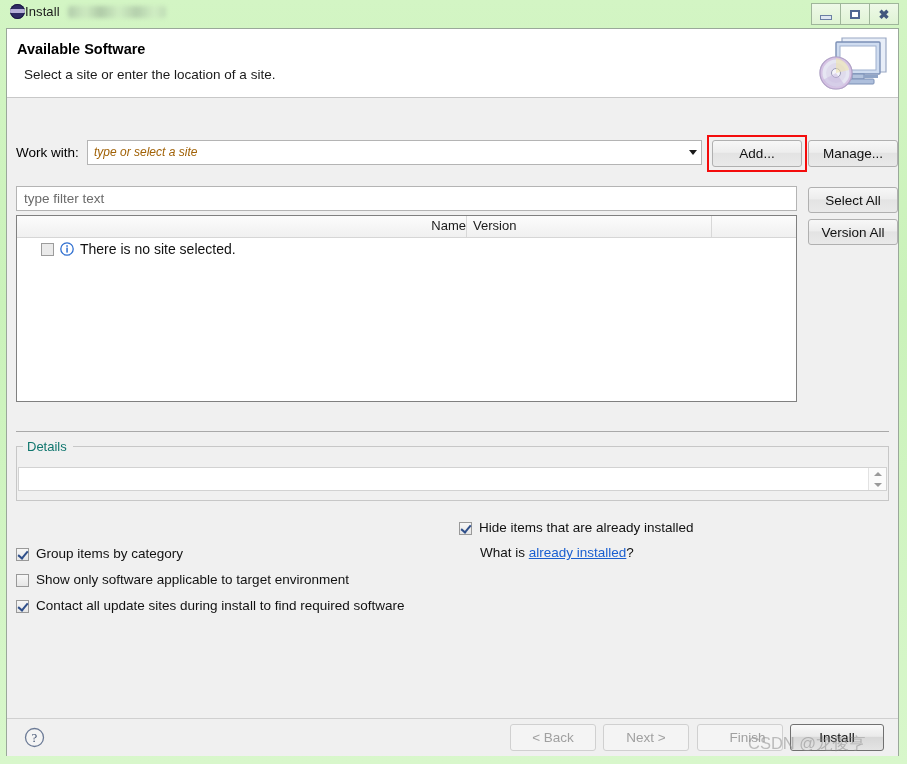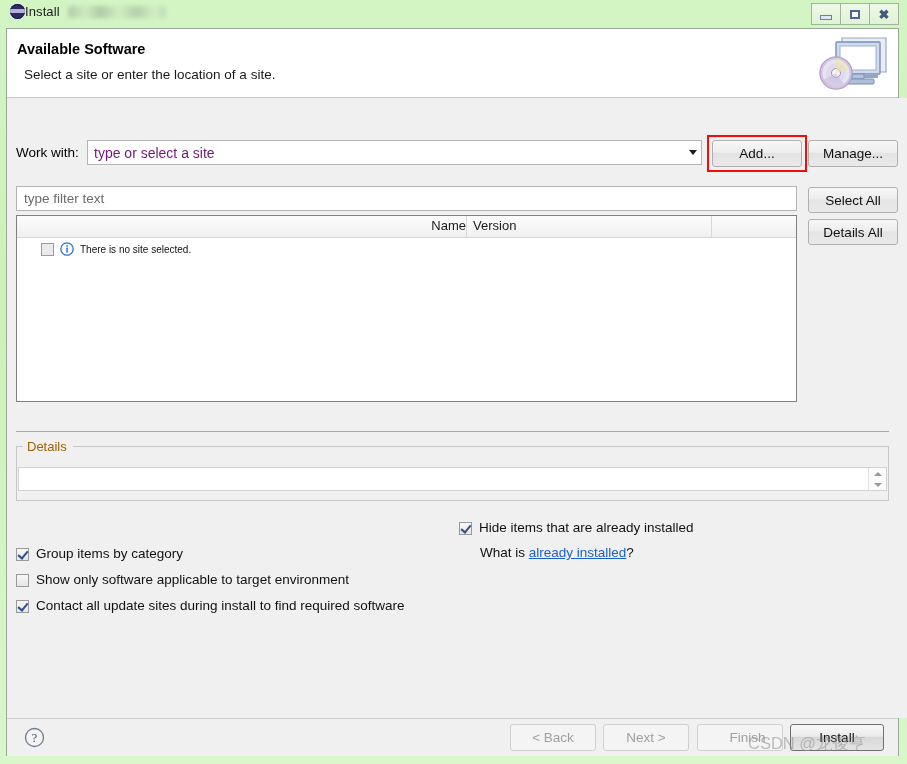--- a/index.html
+++ b/index.html
@@ -152,21 +152,20 @@
     width: 78px; height: 62px;
   }
 
   
   .content {
     position: absolute;
     left: 0; top: 69px;
     width: 891px;
     height: 620px;
     background: #f0f0f0;
-    padding-left: 9px;
   }
 
   .row-workwith {
     position: absolute;
     left: 0; top: 42px;
     width: 891px;
     height: 28px;
   }
   .lbl-workwith {
     position: absolute;
@@ -177,22 +176,23 @@
     position: absolute;
     left: 80px; top: 0px;
     width: 615px; height: 25px;
     background: #ffffff;
     border: 1px solid #b4b4b4;
     box-sizing: border-box;
   }
   .combo-text {
     position: absolute;
     left: 6px; top: 4px;
-    font-size: 14px;
-    color: #701a75;
+    font-size: 12px;
+    color: #a16207;
+    font-style: italic;
   }
   .combo-arrow {
     position: absolute;
     right: 4px; top: 9px;
     width: 0; height: 0;
     border-left: 4px solid transparent;
     border-right: 4px solid transparent;
     border-top: 5px solid #1a1a1a;
   }
 
@@ -293,21 +293,21 @@
     width: 13px; height: 13px;
     border: 1px solid #9c9c9c;
     background: #eaeaea;
     box-sizing: border-box;
   }
   .info-icon {
     width: 14px; height: 14px;
     position: relative;
   }
   .row-text {
-    font-size: 10px;
+    font-size: 14px;
     color: #111;
   }
 
   
   .sep-line {
     position: absolute;
     left: 9px; top: 333px;
     width: 873px; height: 1px;
     background: #a9a9a9;
   }
@@ -325,21 +325,21 @@
     position: absolute;
     top: 0; height: 1px;
     background: #c7c7c7;
   }
   .details-group::before { left: 0; width: 6px; }
   .details-group::after  { left: 56px; right: 0; }
   .details-legend {
     position: absolute;
     left: 17px; top: 341px;
     font-size: 13px;
-    color: #a16207;
+    color: #0f766e;
     background: #f0f0f0;
     padding: 0 3px;
   }
   .details-box {
     position: absolute;
     left: 11px; top: 369px;
     width: 869px; height: 24px;
     background: #ffffff;
     border: 1px solid #d2d2d2;
     box-sizing: border-box;
@@ -492,21 +492,21 @@
         <div class="btn btn-add">Add...</div>
         <div class="add-highlight"></div>
         <div class="btn btn-manage">Manage...</div>
       </div>
 
       <div class="filter-input">
         <span class="filter-placeholder">type filter text</span>
       </div>
 
       <div class="btn btn-selectall">Select All</div>
-      <div class="btn btn-deselectall">Details All</div>
+      <div class="btn btn-deselectall">Version All</div>
 
       <div class="table">
         <div class="thead">
           <div class="th th-name">Name</div>
           <div class="th th-version">Version</div>
           <div class="th th-blank"></div>
         </div>
         <div class="trow">
           <div class="cell-check"></div>
           <svg class="info-icon" viewBox="0 0 14 14">

